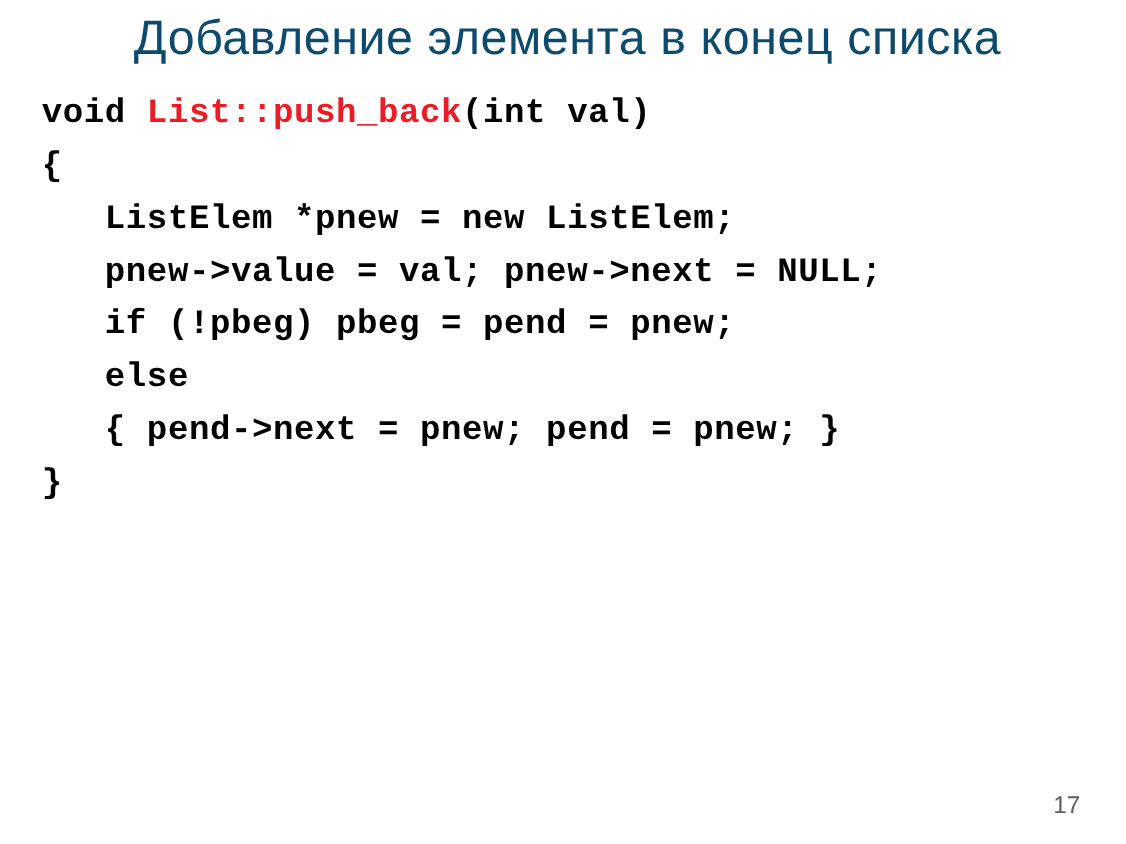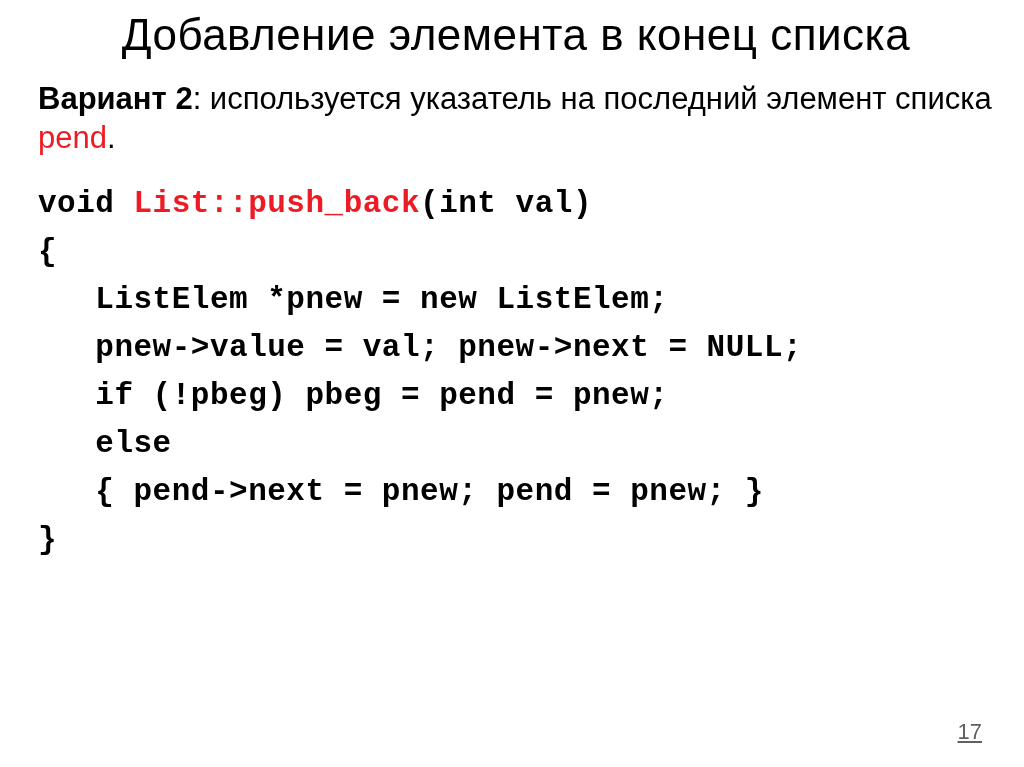--- a/index.html
+++ b/index.html
@@ -13,21 +13,21 @@
     overflow: hidden;
   }
   .slide {
     box-sizing: border-box;
     width: 1024px;
     height: 767px;
     position: relative;
     padding: 10px 30px 0 38px;
   }
   .title {
-    color: #000000;
+    color: #0c4a6e;
     font-size: 44px;
     font-weight: 400;
     text-align: center;
     margin: 0 0 20px 0;
     letter-spacing: 0.5px;
   }
   .body-text {
     font-size: 31px;
     line-height: 1.25;
     margin: 0 0 22px 0;
@@ -49,33 +49,29 @@
   }
   .code .kw-red {
     color: #ed1c24;
   }
   .page-num {
     position: absolute;
     right: 42px;
     bottom: 22px;
     font-size: 22px;
     color: #606060;
-    text-decoration: underline;
   }
 </style>
 </head>
 <body>
 
 <div class="slide">
 
   <h1 class="title">Добавление элемента в конец списка</h1>
 
-  <p class="body-text">
-    <span class="bold">Вариант 2</span><span>: используется указатель на последний элемент списка  </span><span class="red">pend</span><span>.</span>
-  </p>
 
   <div class="code"><span>void </span><span class="kw-red">List::push_back</span><span>(int val)</span>
 <span>{</span>
 <span>   ListElem *pnew = new ListElem;</span>
 <span>   pnew-&gt;value = val; pnew-&gt;next = NULL;</span>
 <span>   if (!pbeg) pbeg = pend = pnew;</span>
 <span>   else</span>
 <span>   { pend-&gt;next = pnew; pend = pnew; }</span>
 <span>}</span></div>
 

